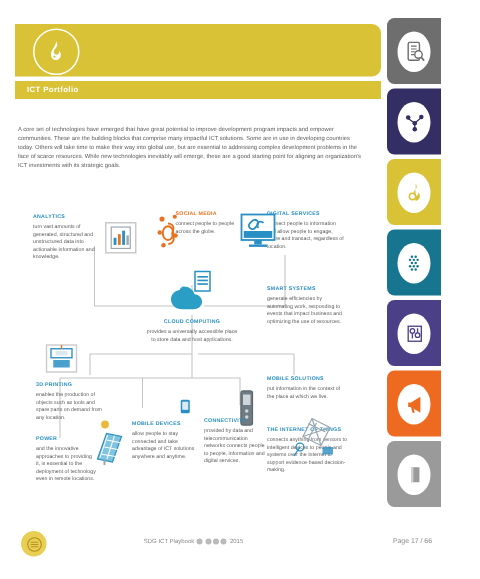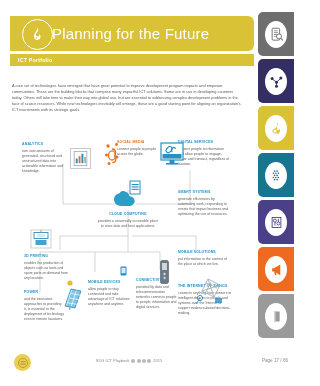--- a/index.html
+++ b/index.html
@@ -70,21 +70,20 @@
 
   <div id="header-band"></div>
   <div id="header-badge">
     <span>
       <svg width="17" height="17" viewBox="0 0 24 24">
         <path d="M12 2c1.6 2.7 1.1 4.3.2 5.6-1 1.5-2.4 2.6-2.4 4.6 0 1.5 1.1 2.6 2.4 2.6 1.5 0 2.5-1.1 2.5-2.6 0-.9-.3-1.4-.3-1.4s1.9 1.5 1.9 4c0 2.9-2.3 5-4.6 5-2.6 0-4.7-2.1-4.7-5C7 9.4 11.3 7.6 12 2z" fill="#ffffff"></path>
         <circle cx="10.4" cy="16.6" r="1.5" fill="#d9c235" stroke="#ffffff" stroke-width="1"></circle>
       </svg>
     </span>
   </div>
-  <div id="header-title">Planning for the Future</div>
 
   <div id="subbar"></div>
   <div id="subbar-label">ICT Portfolio</div>
 
   <div id="intro">A core set of technologies have emerged that have great potential to improve development program impacts and empower communities. These are the building blocks that comprise many impactful ICT solutions.  Some are in use in developing countries today. Others will take time to make their way into global use, but are essential to addressing complex development problems in the face of scarce resources. While new technologies inevitably will emerge, these are a good starting point for aligning an organization's ICT investments with its strategic goals.</div>
 
   <div id="diagram">
 
     <svg width="258" height="215">
       <g stroke="#c3c3c3" stroke-width="0.7" fill="none">

